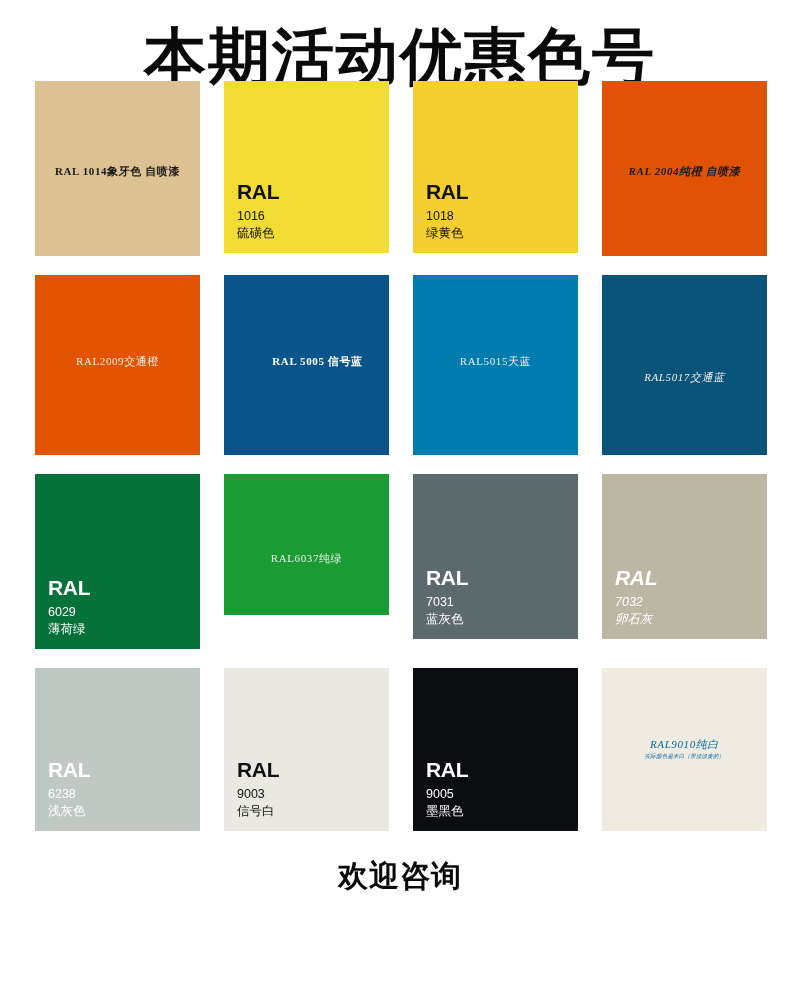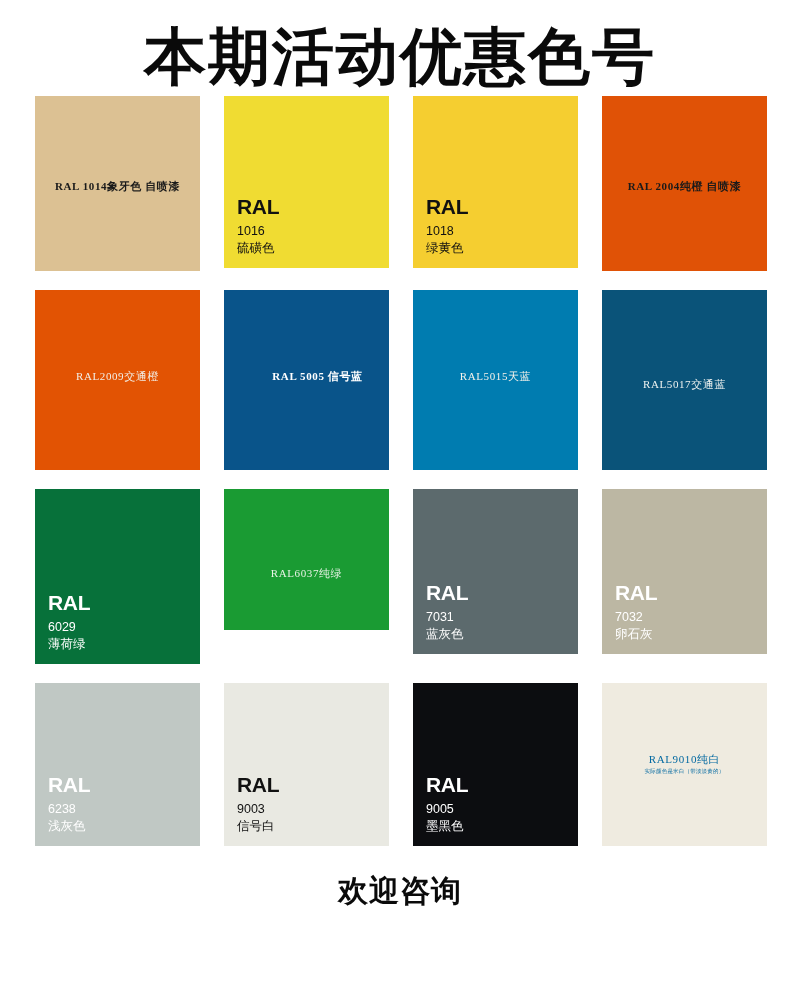--- a/index.html
+++ b/index.html
@@ -24,42 +24,42 @@
   
   .title {
     text-align: center;
     font-family: "Liberation Serif", serif;
     font-weight: bold;
     font-size: 62px;
     line-height: 1;
     letter-spacing: 2px;
     color: #0a0a0a;
     padding-top: 26px;
-    height: 96px;
+    height: 81px;
     box-sizing: border-box;
   }
 
   
   .grid {
     position: relative;
     width: 800px;
     padding: 0 0 0 0;
   }
   .row {
     display: flex;
     justify-content: flex-start;
     align-items: flex-start;
     padding-left: 35px;
     margin-bottom: 19px;
   }
   .cellwrap {
     width: 165px;
     margin-right: 24px;
   }
-  .cellwrap:last-child { margin-right: 16px; }
+  .cellwrap:last-child { margin-right: 16px; font-style: italic; }
 
   .swatch {
     position: relative;
     box-sizing: border-box;
     width: 100%;
     overflow: hidden;
   }
 
   
   .cap-center {
@@ -183,21 +183,21 @@
             <div class="cap-center bold" style="top: 78px; padding-left: 22px;">RAL 5005 信号蓝</div>
           </div>
         </div>
         <div class="cellwrap">
           <div class="swatch" style="background: rgb(0, 124, 176); height: 180px; color: rgb(245, 242, 234);">
             <div class="cap-center" style="top: 78px;">RAL5015天蓝</div>
           </div>
         </div>
         <div class="cellwrap">
           <div class="swatch" style="background: rgb(10, 83, 121); height: 180px; color: rgb(238, 242, 240);">
-            <div class="cap-center" style="top: 86px;">RAL5017交通蓝</div>
+            <div class="cap-center" style="top: 94px;">RAL5017交通蓝</div>
           </div>
         </div>
       </div>
       <div class="row">
         <div class="cellwrap">
           <div class="swatch" style="background: rgb(7, 113, 58); height: 175px; color: rgb(255, 255, 255);">
             <div class="cap-block">
               <span class="ral">RAL</span>
               <span class="code">6029</span>
               <span class="cname">薄荷绿</span>

